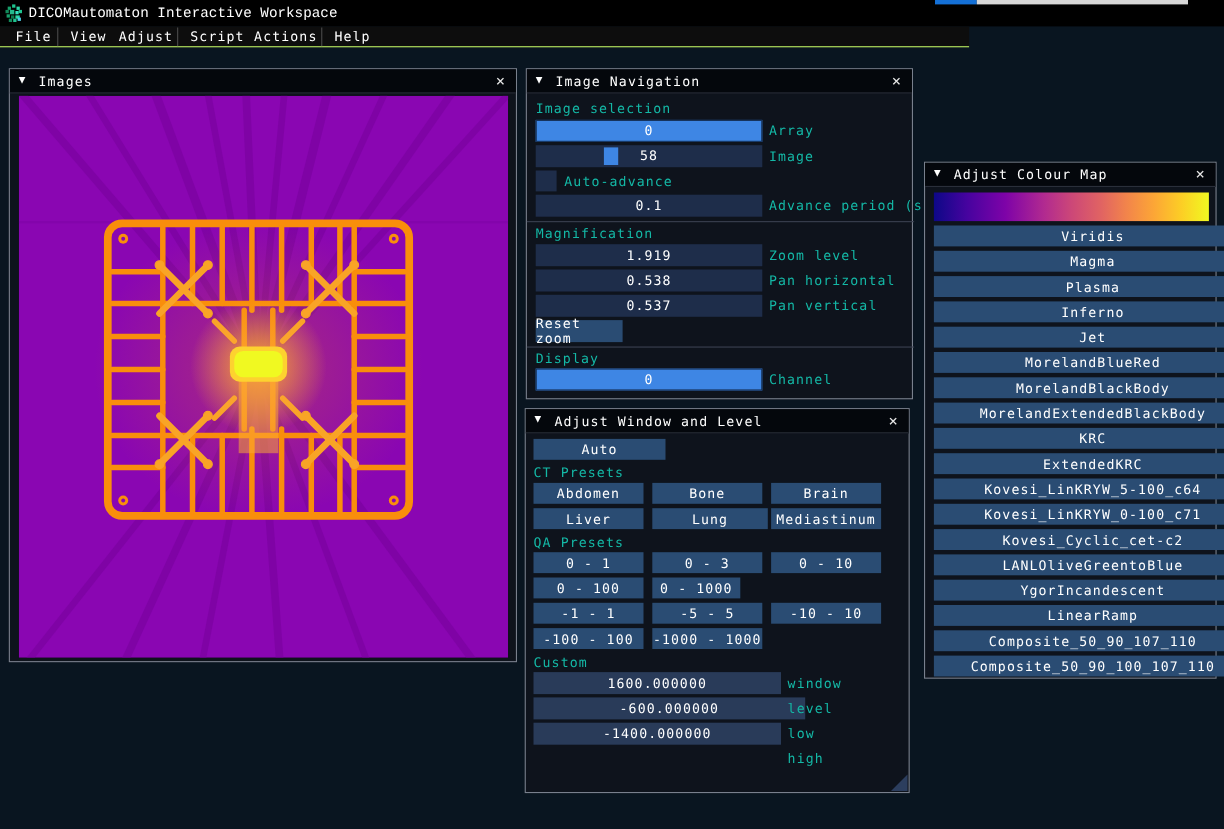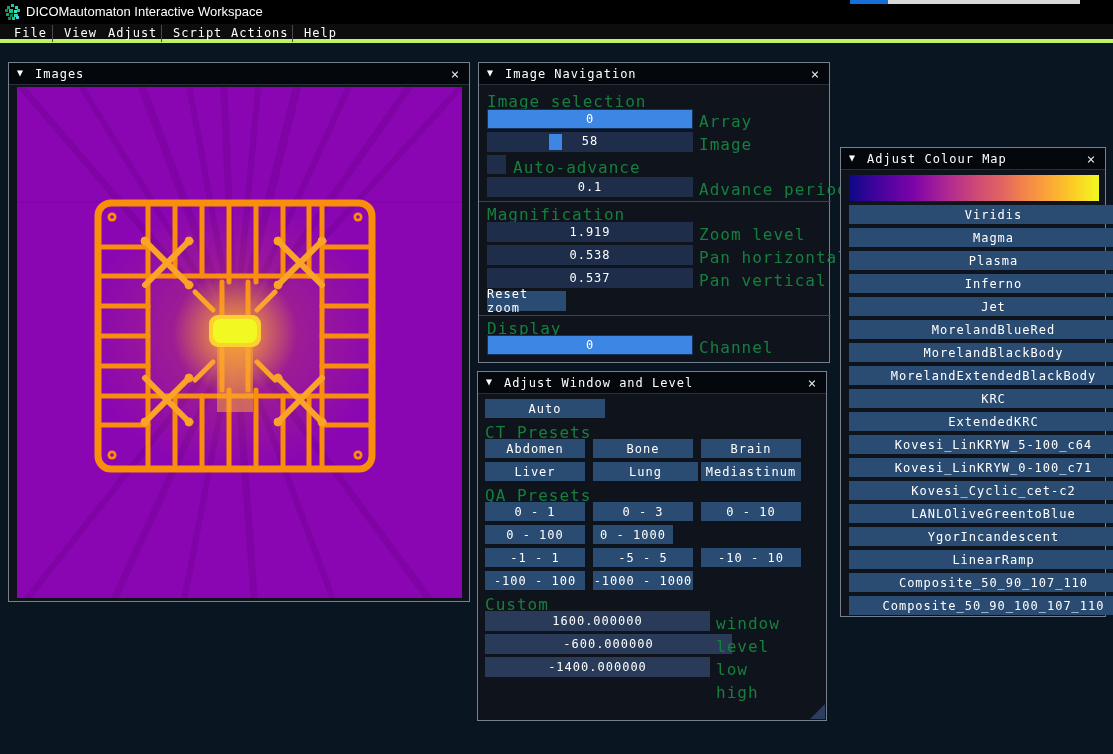--- a/index.html
+++ b/index.html
@@ -3,40 +3,40 @@
 <meta charset="utf-8">
 <style>
   * { margin:0; padding:0; box-sizing:border-box; }
   html,body { width:1113px; height:754px; overflow:hidden; background:#091520;
               font-family:"DejaVu Sans Mono", monospace; }
   #stage { position:relative; width:1113px; height:754px; background:#091520; }
 
   
   #titlebar { position:absolute; left:0; top:0; width:1113px; height:24px; background:#000; }
   #titlebar .wtitle { position:absolute; left:26px; top:4px; color:#fff; font-size:13px;
-                      font-family:Liberation Sans, sans-serif; }
+                      font-family:Liberation Mono, monospace; }
   #appicon { position:absolute; left:4px; top:3px; width:18px; height:18px; }
   #topstrip-blue { position:absolute; left:850px; top:0; width:38px; height:4px; background:#1470d6; }
   #topstrip-gray { position:absolute; left:888px; top:0; width:192px; height:4px; background:#d8d8d8; }
 
-  #menubar { position:absolute; left:0; top:24px; width:1113px; height:19px; background:#0d0d0d;
-             border-bottom:4px solid #bef264; }
+  #menubar { position:absolute; left:0; top:24px; width:881px; height:19px; background:#0d0d0d;
+             border-bottom:1px solid #bef264; }
   .menuitem { position:absolute; top:2px; color:#fff; font-size:12px; letter-spacing:1px; cursor:default; }
   .menusep { position:absolute; top:1px; width:1px; height:17px; background:#4a4a4a; }
 
   
   .panel { position:absolute; background:#0e131c; border:1px solid #79808d; }
   .ptitle { position:absolute; left:0; top:0; right:0; height:22px; background:#04070c;
             border-bottom:1px solid #2a2f3a; }
   .ptitle .tri { position:absolute; left:8px; top:4px; color:#fff; font-size:10px; }
   .ptitle .ttext { position:absolute; left:26px; top:4px; color:#fff; font-size:12px; letter-spacing:1px; }
   .ptitle .close { position:absolute; right:6px; top:3px; color:#e8e8e8; font-size:14px; width:16px;
                    text-align:center; cursor:default; }
 
-  .lbl { position:absolute; color:#15803d; font-size:16px; letter-spacing:1px; white-space:nowrap; }
+  .lbl { position:absolute; color:#14b8a6; font-size:12px; letter-spacing:1px; white-space:nowrap; }
   .sep { position:absolute; height:1px; background:#3a4150; }
 
   .frame { position:absolute; background:#1e2d4a; color:#fff; font-size:12px; letter-spacing:1px;
            display:flex; align-items:center; justify-content:center; height:20px; }
   .frame.lighter { background:#293b59; }
   .slider-full { position:absolute; background:#3e86e4; color:#fff; font-size:12px; letter-spacing:1px;
                  display:flex; align-items:center; justify-content:center; height:20px;
                  border:1px solid #16335c; }
   .slider-track { position:absolute; background:#1e2d4a; height:20px; }
   .slider-track .grab { position:absolute; top:2px; bottom:2px; width:13px; background:#3e86e4; }

